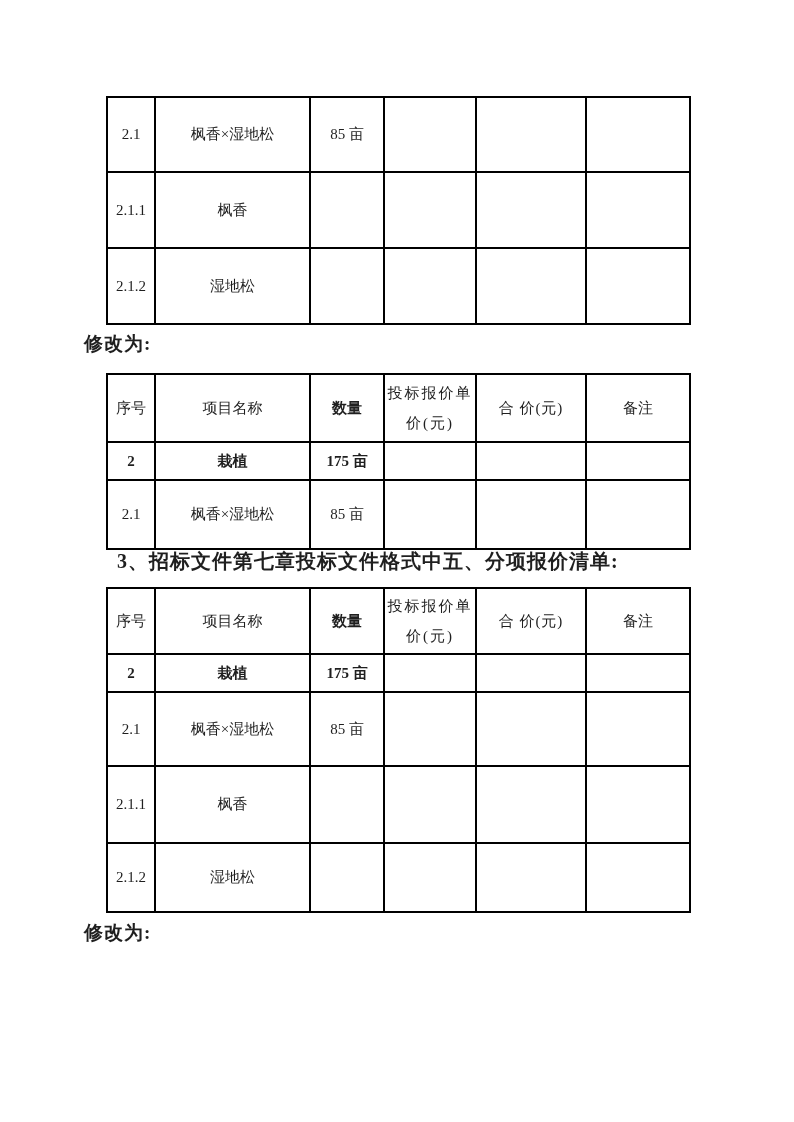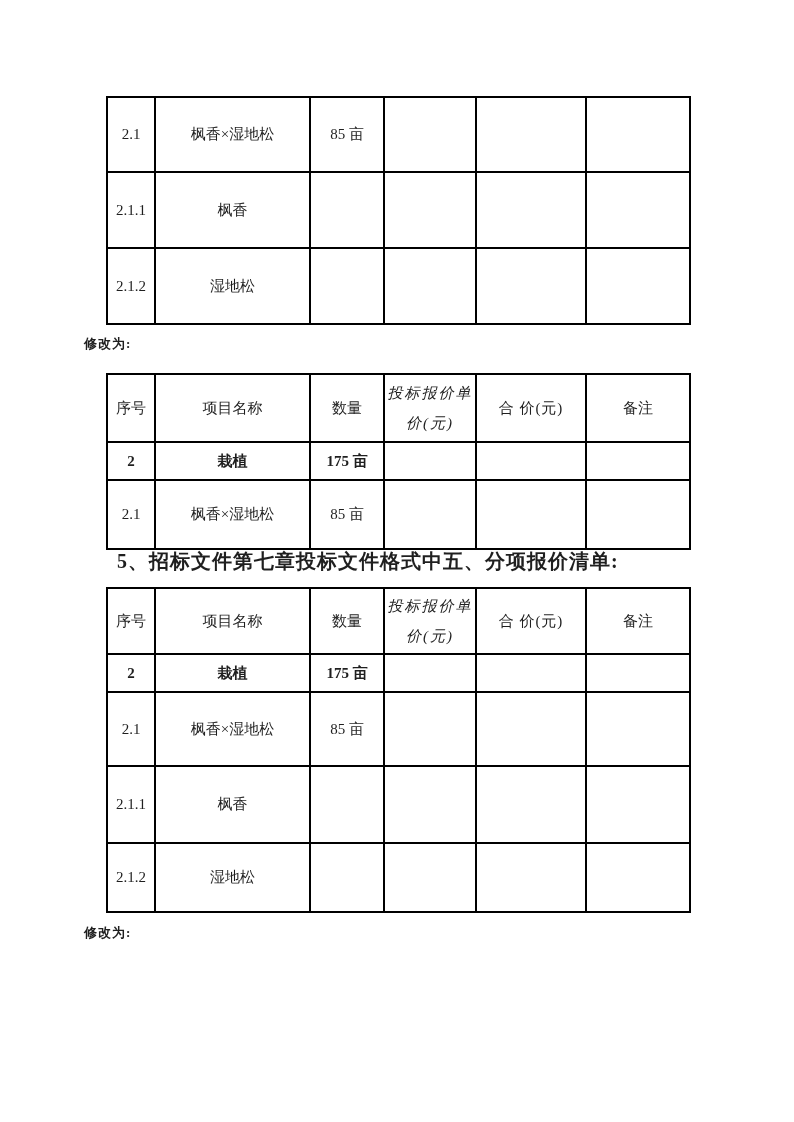--- a/index.html
+++ b/index.html
@@ -47,28 +47,28 @@
   #table-revised tr:nth-child(3) { height: 69px; }
 
   #table-section3 { top: 587px; }
   #table-section3 tr:nth-child(1) { height: 66px; }
   #table-section3 tr:nth-child(2) { height: 38px; }
   #table-section3 tr:nth-child(3) { height: 74px; }
   #table-section3 tr:nth-child(4) { height: 77px; }
   #table-section3 tr:nth-child(5) { height: 69px; }
 
   .bold-row td { font-weight: bold; }
-  td.hdr-qty { font-weight: normal; margin-left: 29px; }
-  td.hdr-unit div { line-height: 30px; letter-spacing: 2px; font-style: italic; }
+  td.hdr-qty { font-weight: bold; margin-left: 29px; }
+  td.hdr-unit div { line-height: 30px; letter-spacing: 2px; }
   td.hdr-total { letter-spacing: 1px; font-family: Liberation Serif, serif; }
 
   .modify-label {
     position: absolute;
     left: 84px;
-    font-size: 13px;
+    font-size: 19px;
     font-weight: bold;
     letter-spacing: 1px;
     line-height: 22px;
   }
   #label-modify-top { top: 333px; }
   #label-modify-bottom { top: 922px; }
 
   #section3-heading {
     position: absolute;
     left: 117px;
@@ -154,21 +154,21 @@
       <td>2.1</td>
       <td>枫香×湿地松</td>
       <td>85 亩</td>
       <td></td>
       <td></td>
       <td></td>
     </tr>
   </tbody>
 </table>
 
-<div id="section3-heading">5、招标文件第七章投标文件格式中五、分项报价清单:</div>
+<div id="section3-heading">3、招标文件第七章投标文件格式中五、分项报价清单:</div>
 
 <table class="doc-table" id="table-section3">
   <colgroup>
     <col class="c-no">
       <col class="c-name">
       <col class="c-qty">
     <col class="c-unit">
       <col class="c-total">
       <col class="c-rem">
   </colgroup>

